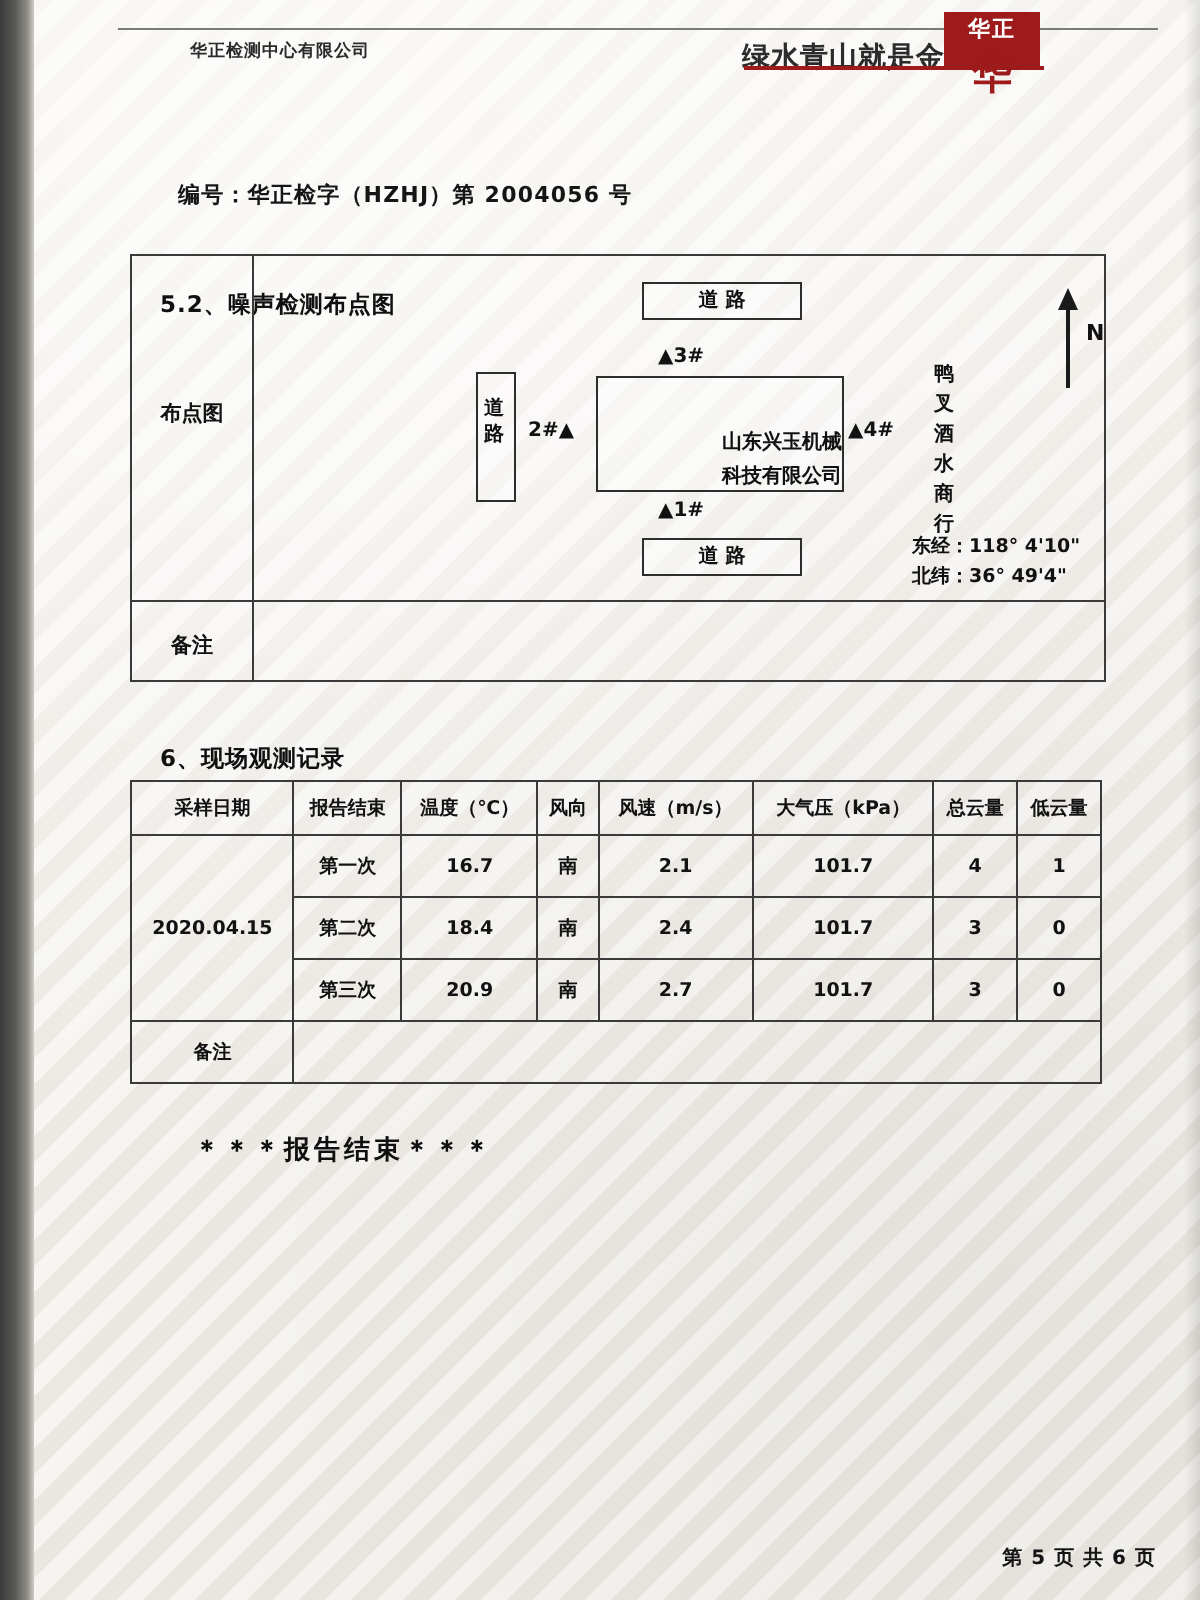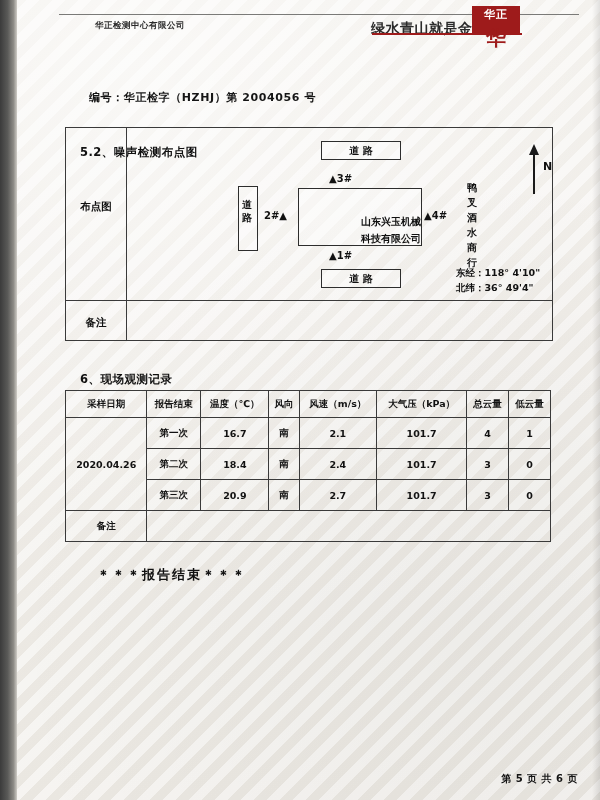--- a/index.html
+++ b/index.html
@@ -392,21 +392,21 @@
           <td>温度（℃）</td>
           <td>风向</td>
           <td>风速（m/s）</td>
           <td>大气压（kPa）</td>
           <td>总云量</td>
           <td>低云量</td>
         </tr>
       </thead>
       <tbody>
         <tr>
-          <td rowspan="3">2020.04.26</td>
+          <td rowspan="3">2020.04.15</td>
           <td>第一次</td>
           <td>16.7</td>
           <td>南</td>
           <td>2.1</td>
           <td>101.7</td>
           <td>4</td>
           <td>1</td>
         </tr>
         <tr>
           <td>第二次</td>

